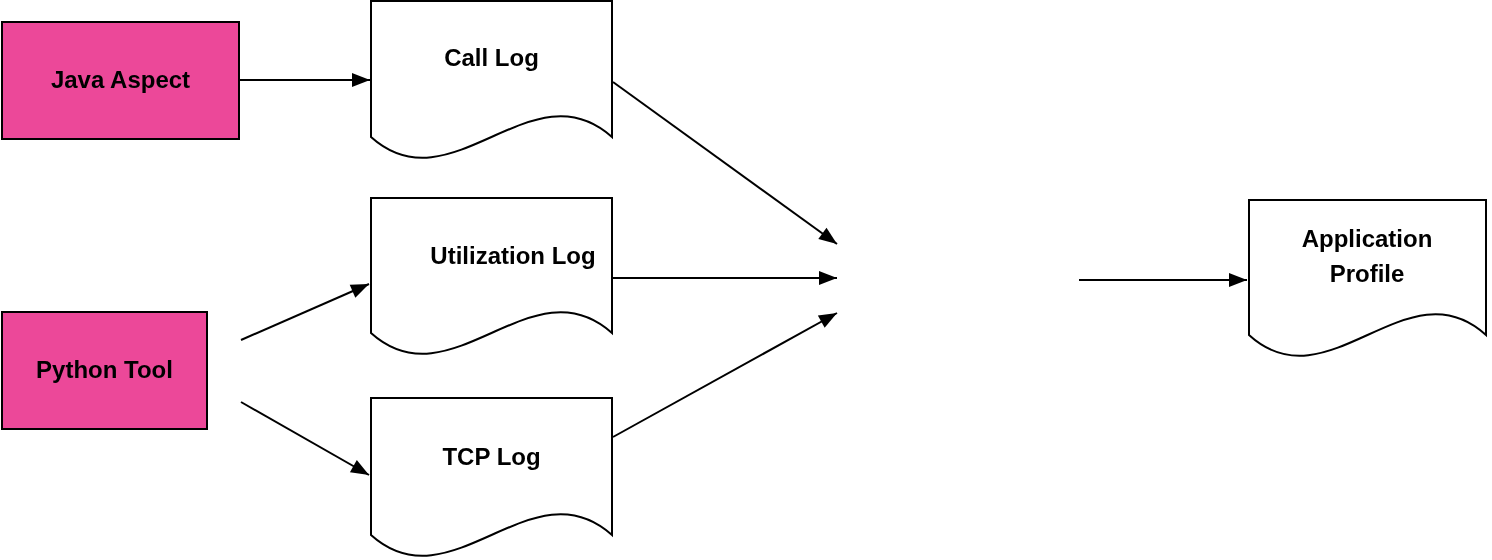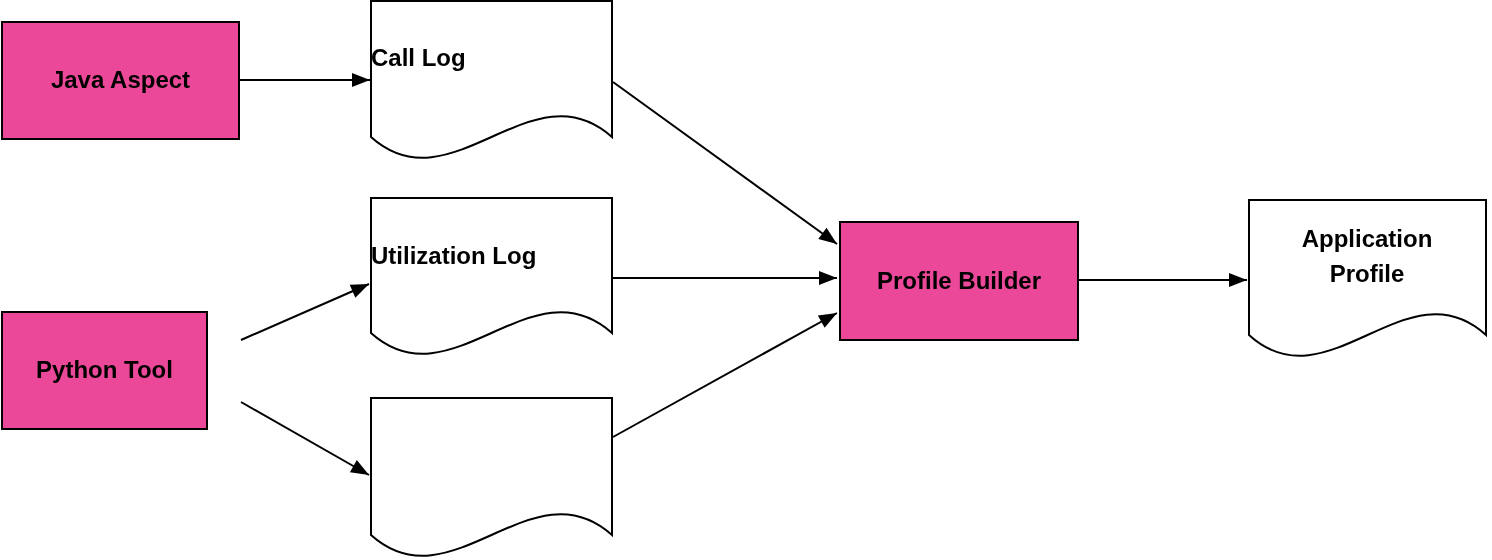--- a/index.html
+++ b/index.html
@@ -33,20 +33,21 @@
     font-weight: bold;
     font-size: 24px;
     line-height: 1.45;
     color: #000000;
     text-align: center;
   }
   .doc-label {
     position: absolute;
     display: flex;
     align-items: center;
+    justify-content: center;
     text-align: center;
     pointer-events: none;
   }
   .doc-shape {
     fill: #ffffff;
     stroke: #000000;
     stroke-width: 2;
   }
   .edge {
     stroke: #000000;
@@ -81,30 +82,30 @@
   </svg>
 
   <div class="rect-node" style="left:1px; top:21px; width:239px; height:119px;">
     <span class="label">Java Aspect</span>
   </div>
 
   <div class="rect-node" style="left:1px; top:311px; width:207px; height:119px;">
     <span class="label">Python Tool</span>
   </div>
 
-  <div class="rect-node" style="left:839px; top:221px; width:240px; height:120px;">
-    <span class="label">Profile Builder</span>
-  </div>
 
   <div class="doc-label" style="left:371px; top:28px; width:241px; height:60px;">
     <span class="label">Call Log</span>
   </div>
 
   <div class="doc-label" style="left:371px; top:226px; width:284px; height:60px;">
     <span class="label">Utilization Log</span>
   </div>
 
+  <div class="doc-label" style="left:371px; top:427px; width:241px; height:60px;">
+    <span class="label">TCP Log</span>
+  </div>
 
   <div class="doc-label" style="left:1292px; top:221px; width:150px; height:72px;">
     <span class="label">Application Profile</span>
   </div>
 
 </div>
 
 </body></html>

